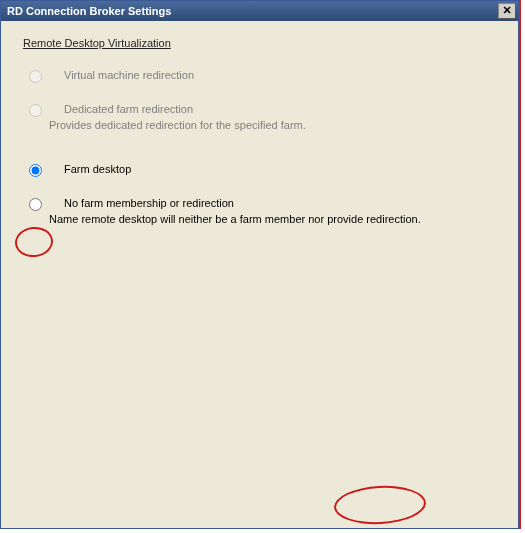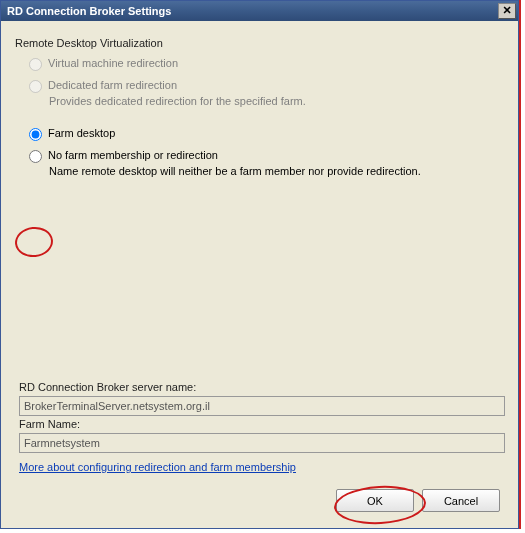--- a/index.html
+++ b/index.html
@@ -55,28 +55,29 @@
     flex: 1;
     display: flex;
     flex-direction: column;
   }
   .intro {
     margin: 4px 0 14px 0;
     color: #222;
     line-height: 1.25;
   }
   .section-heading {
-    margin: 6px 0 6px 0;
+    margin: 6px 0 6px 8px;
     color: #222;
+    text-decoration: underline;
   }
   .option-row {
-    margin: 2px 0 0 14px;
+    margin: 14px 0 0 14px;
     display: flex;
     align-items: flex-start;
-    gap: 6px;
+    gap: 22px;
     position: relative;
   }
   .option-row input[type=radio] {
     margin: 1px 0 0 0;
   }
   .option-label {}
   .option-desc {
     margin: 2px 0 10px 34px;
     line-height: 1.25;
   }
@@ -177,31 +178,17 @@
     </div>
 
     <div class="spacer-small"></div>
 
     <div class="option-row">
       <input type="radio" name="grp" style="">
       <span class="option-label">No farm membership or redirection</span>
     </div>
     <div class="option-desc">Name remote desktop will neither be a farm member nor provide redirection.</div>
 
-    <div class="below-block">
-      <div class="field-label">RD Connection Broker server name:</div>
-      <input class="textinput" type="text" readonly="" value="BrokerTerminalServer.netsystem.org.il" style="">
-
-      <div class="field-label">Farm Name:</div>
-      <input class="textinput" type="text" readonly="" value="Farmnetsystem" style="">
-
-      <a class="link">More about configuring redirection and farm membership</a>
-
-      <div class="button-row">
-        <button class="btn">OK</button>
-        <button class="btn">Cancel</button>
-      </div>
-    </div>
   </div>
 
   <div class="circle radio-circle"></div>
   <div class="circle ok-circle"></div>
 </div>
 
 </body></html>

